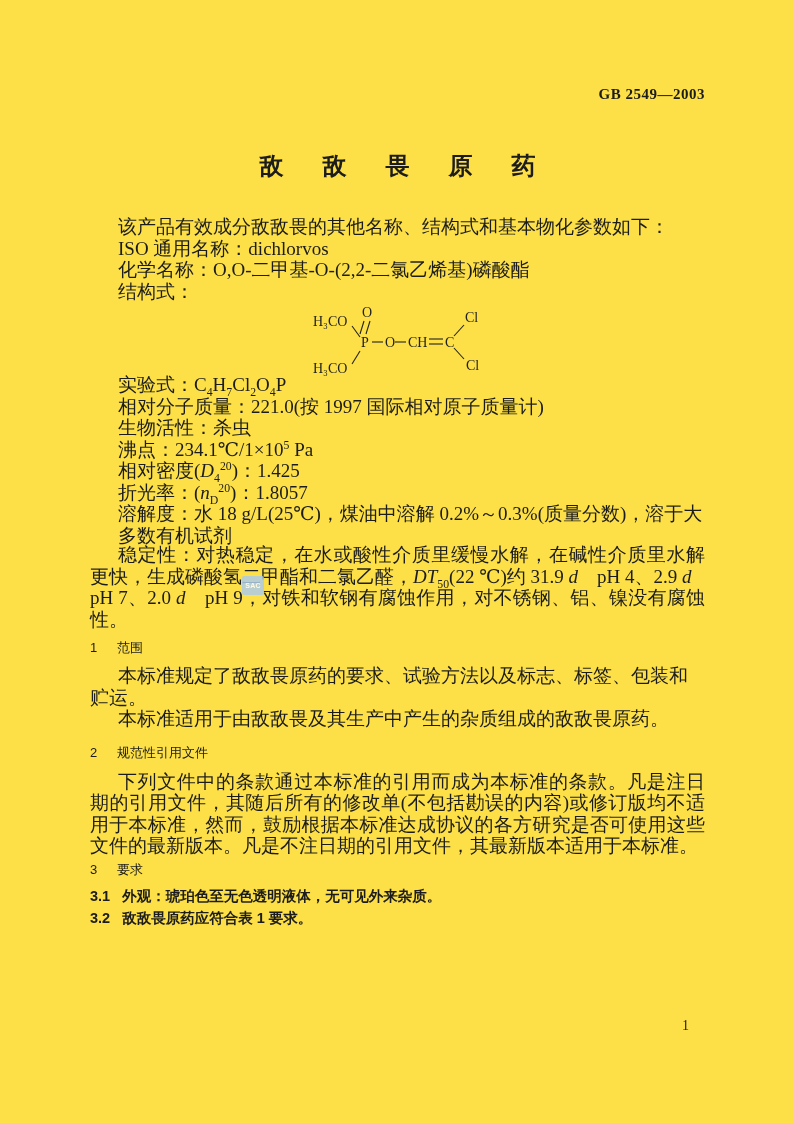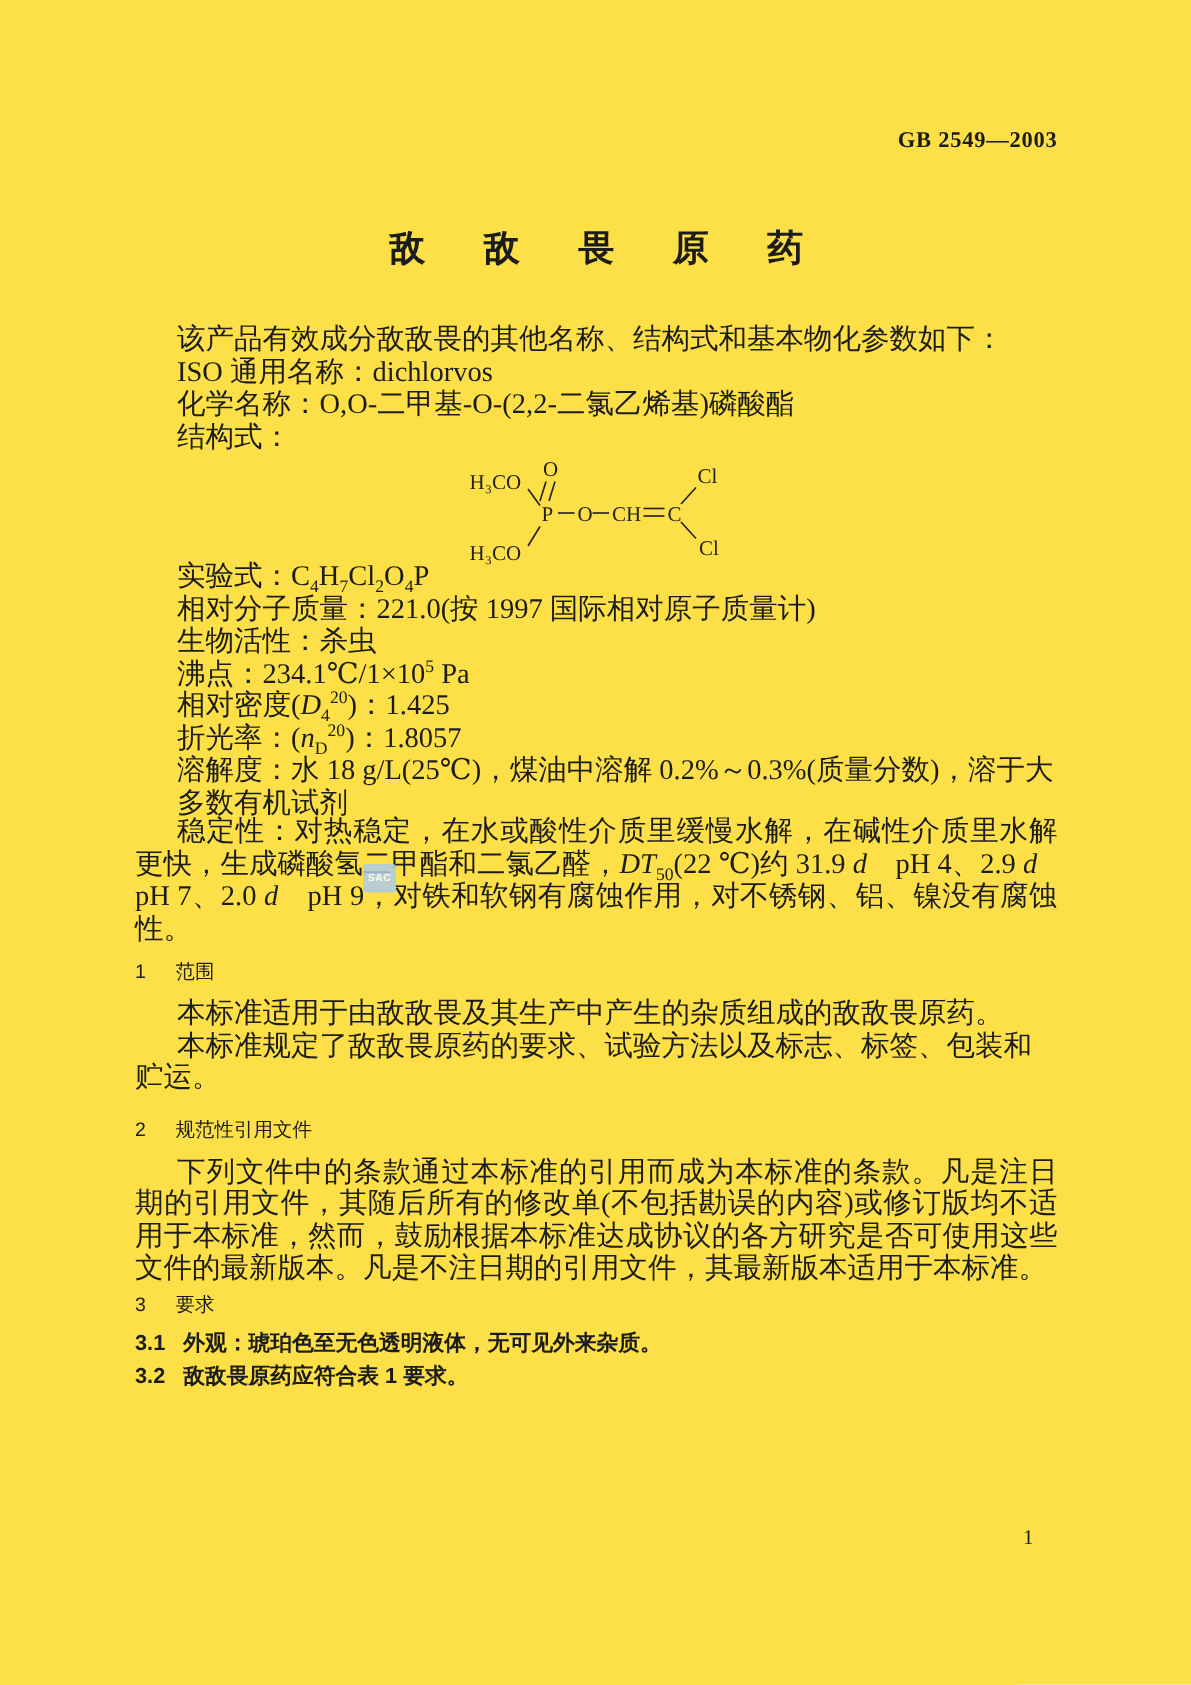--- a/index.html
+++ b/index.html
@@ -135,22 +135,22 @@
       <div class="ind"><span>折光率：(</span><i>n</i><sub>D</sub><sup>20</sup><span>)：1.8057</span></div>
       <div class="ind">溶解度：水 18 g/L(25℃)，煤油中溶解 0.2%～0.3%(质量分数)，溶于大多数有机试剂</div>
     </div>
 
     <div class="body-txt stability tind just"><span>稳定性：对热稳定，在水或酸性介质里缓慢水解，在碱性介质里水解更快，生成磷酸氢二甲酯和二氯乙醛，</span><i>DT</i><sub>50</sub><span>(22 ℃)约 31.9 </span><i>d</i><span>　pH 4、2.9 </span><i>d</i><span>　pH 7、2.0 </span><i>d</i><span>　pH 9，对铁和软钢有腐蚀作用，对不锈钢、铝、镍没有腐蚀性。</span></div>
 
     <div class="sec-head">
       <span class="no">1</span><span>范围</span>
     </div>
     <div class="body-txt sec-para">
+      <div class="tind">本标准规定了敌敌畏原药的要求、试验方法以及标志、标签、包装和贮运。</div>
       <div class="tind">本标准适用于由敌敌畏及其生产中产生的杂质组成的敌敌畏原药。</div>
-      <div class="tind">本标准规定了敌敌畏原药的要求、试验方法以及标志、标签、包装和贮运。</div>
     </div>
 
     <div class="sec-head sec2">
       <span class="no">2</span><span>规范性引用文件</span>
     </div>
     <div class="body-txt sec-para p2 tind just">下列文件中的条款通过本标准的引用而成为本标准的条款。凡是注日期的引用文件，其随后所有的修改单(不包括勘误的内容)或修订版均不适用于本标准，然而，鼓励根据本标准达成协议的各方研究是否可使用这些文件的最新版本。凡是不注日期的引用文件，其最新版本适用于本标准。</div>
 
     <div class="sec-head sec3">
       <span class="no">3</span><span>要求</span>
     </div>

